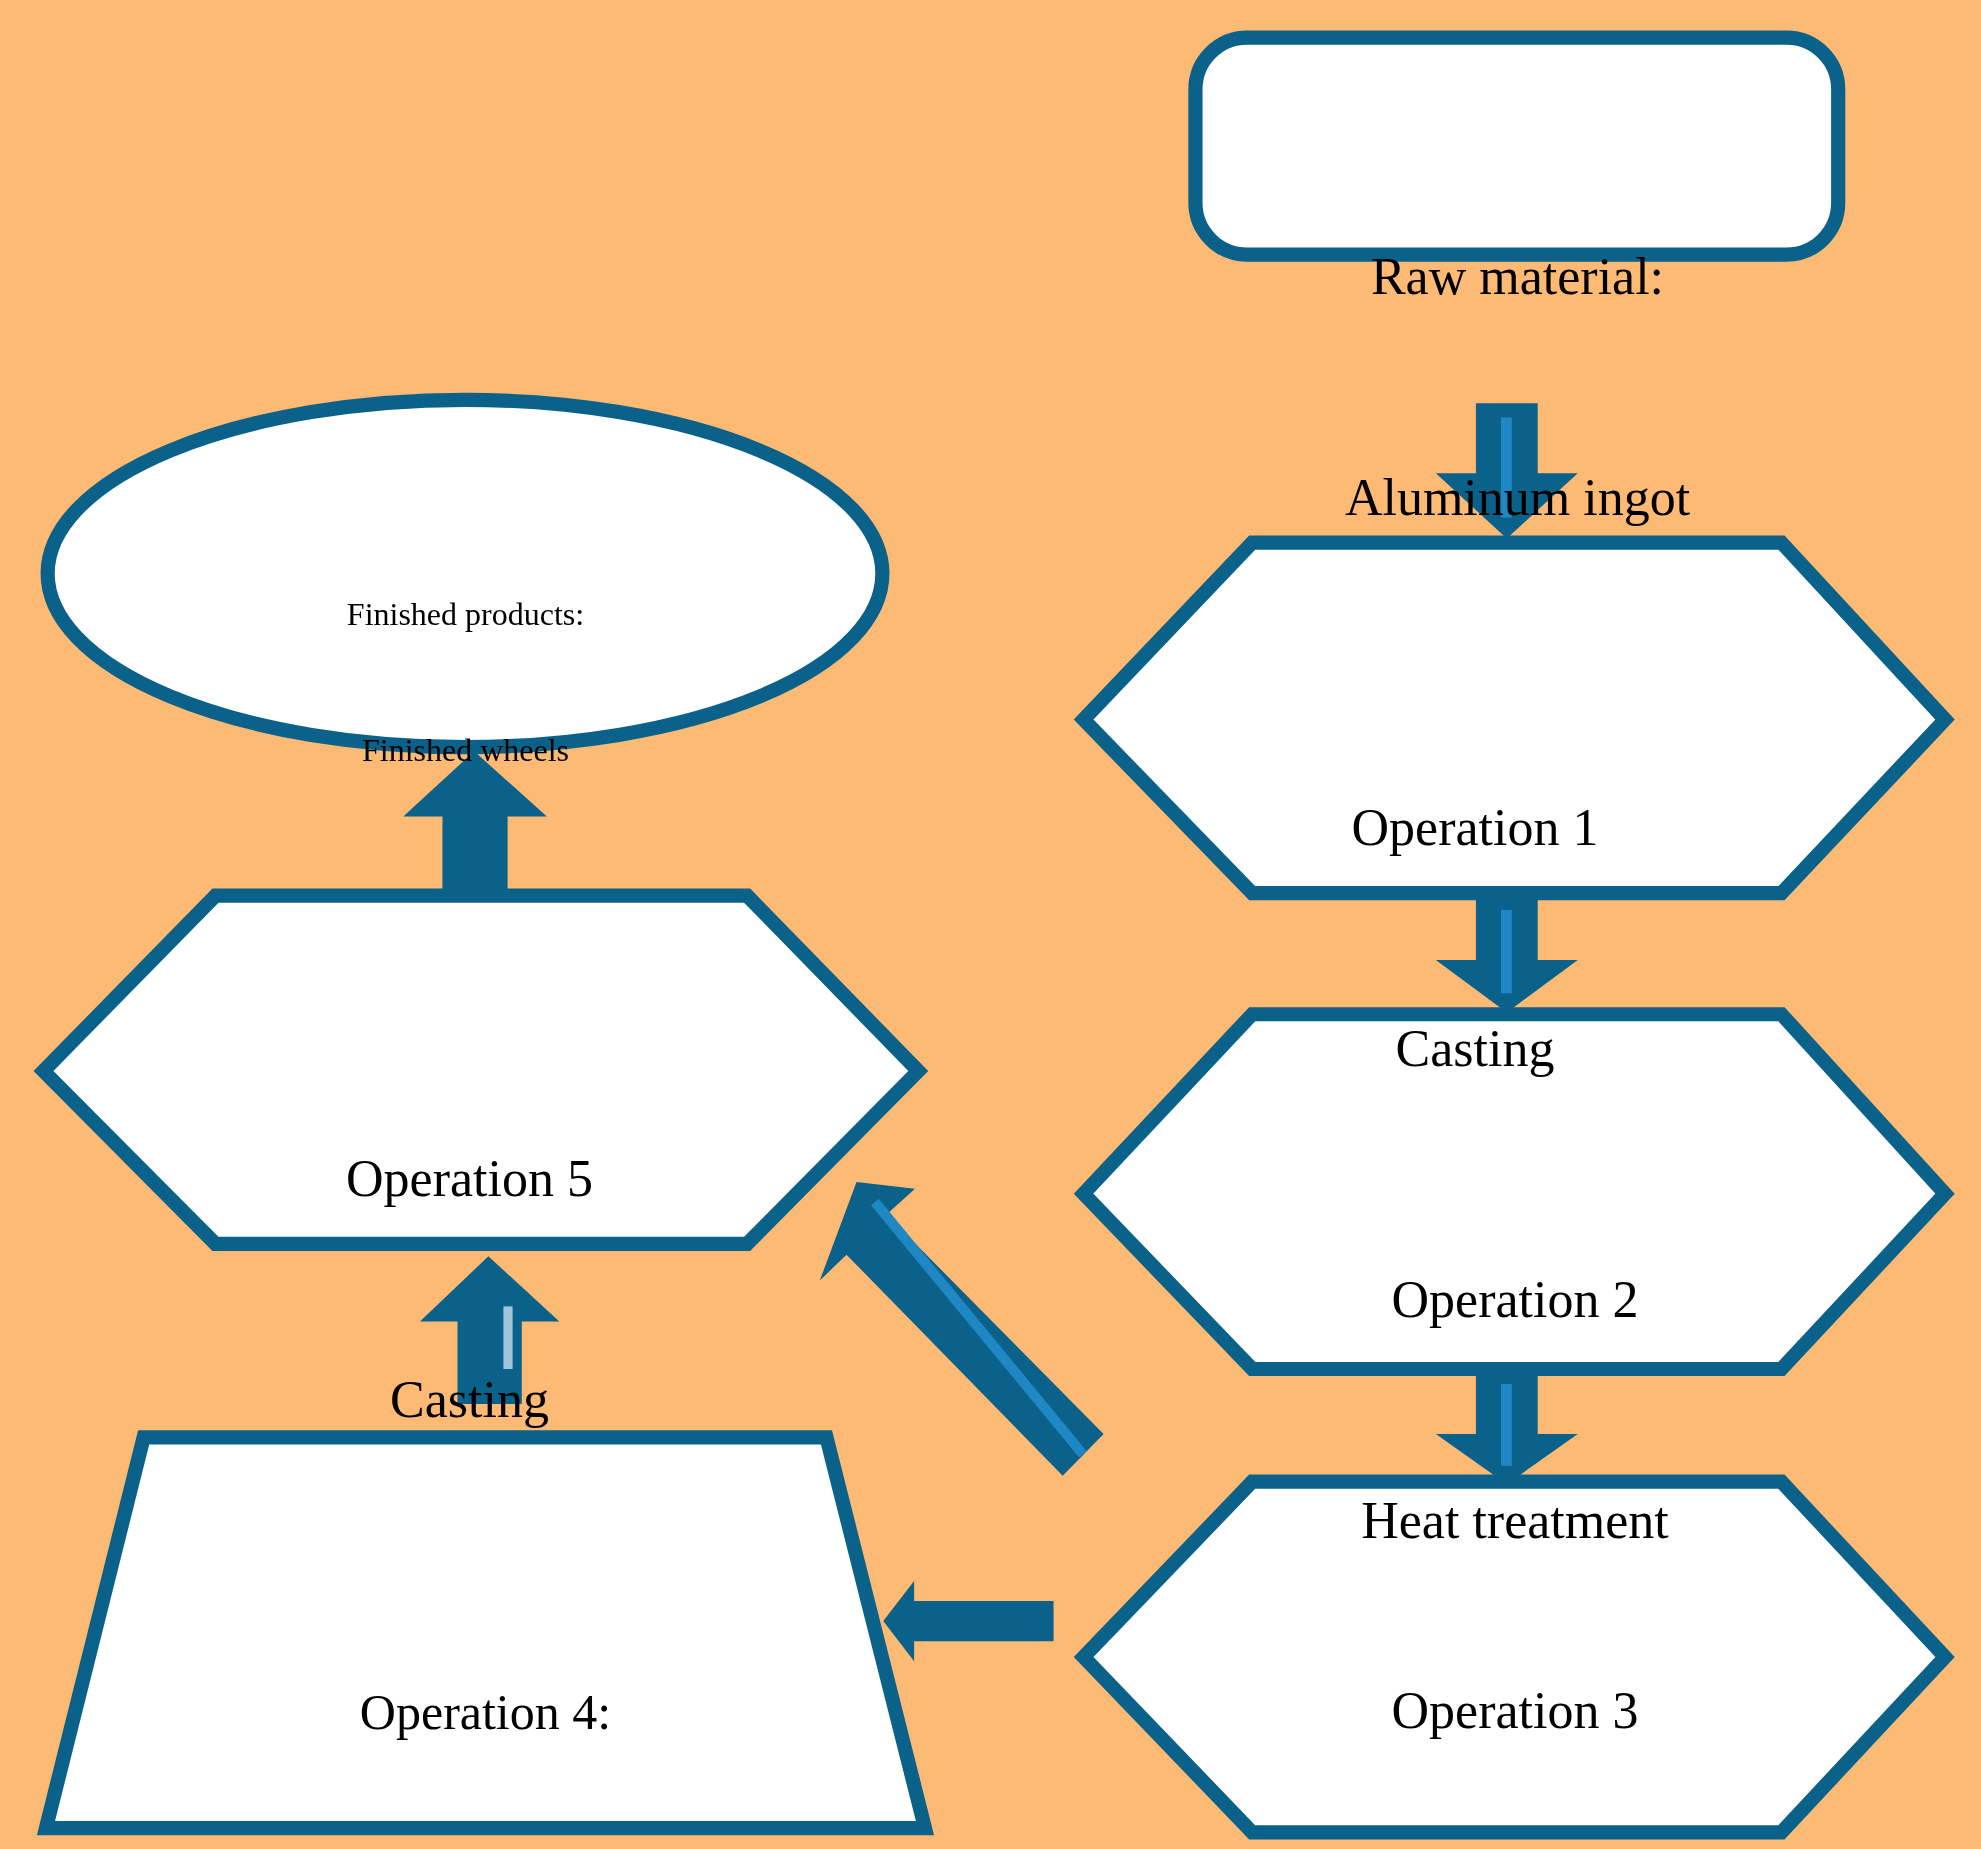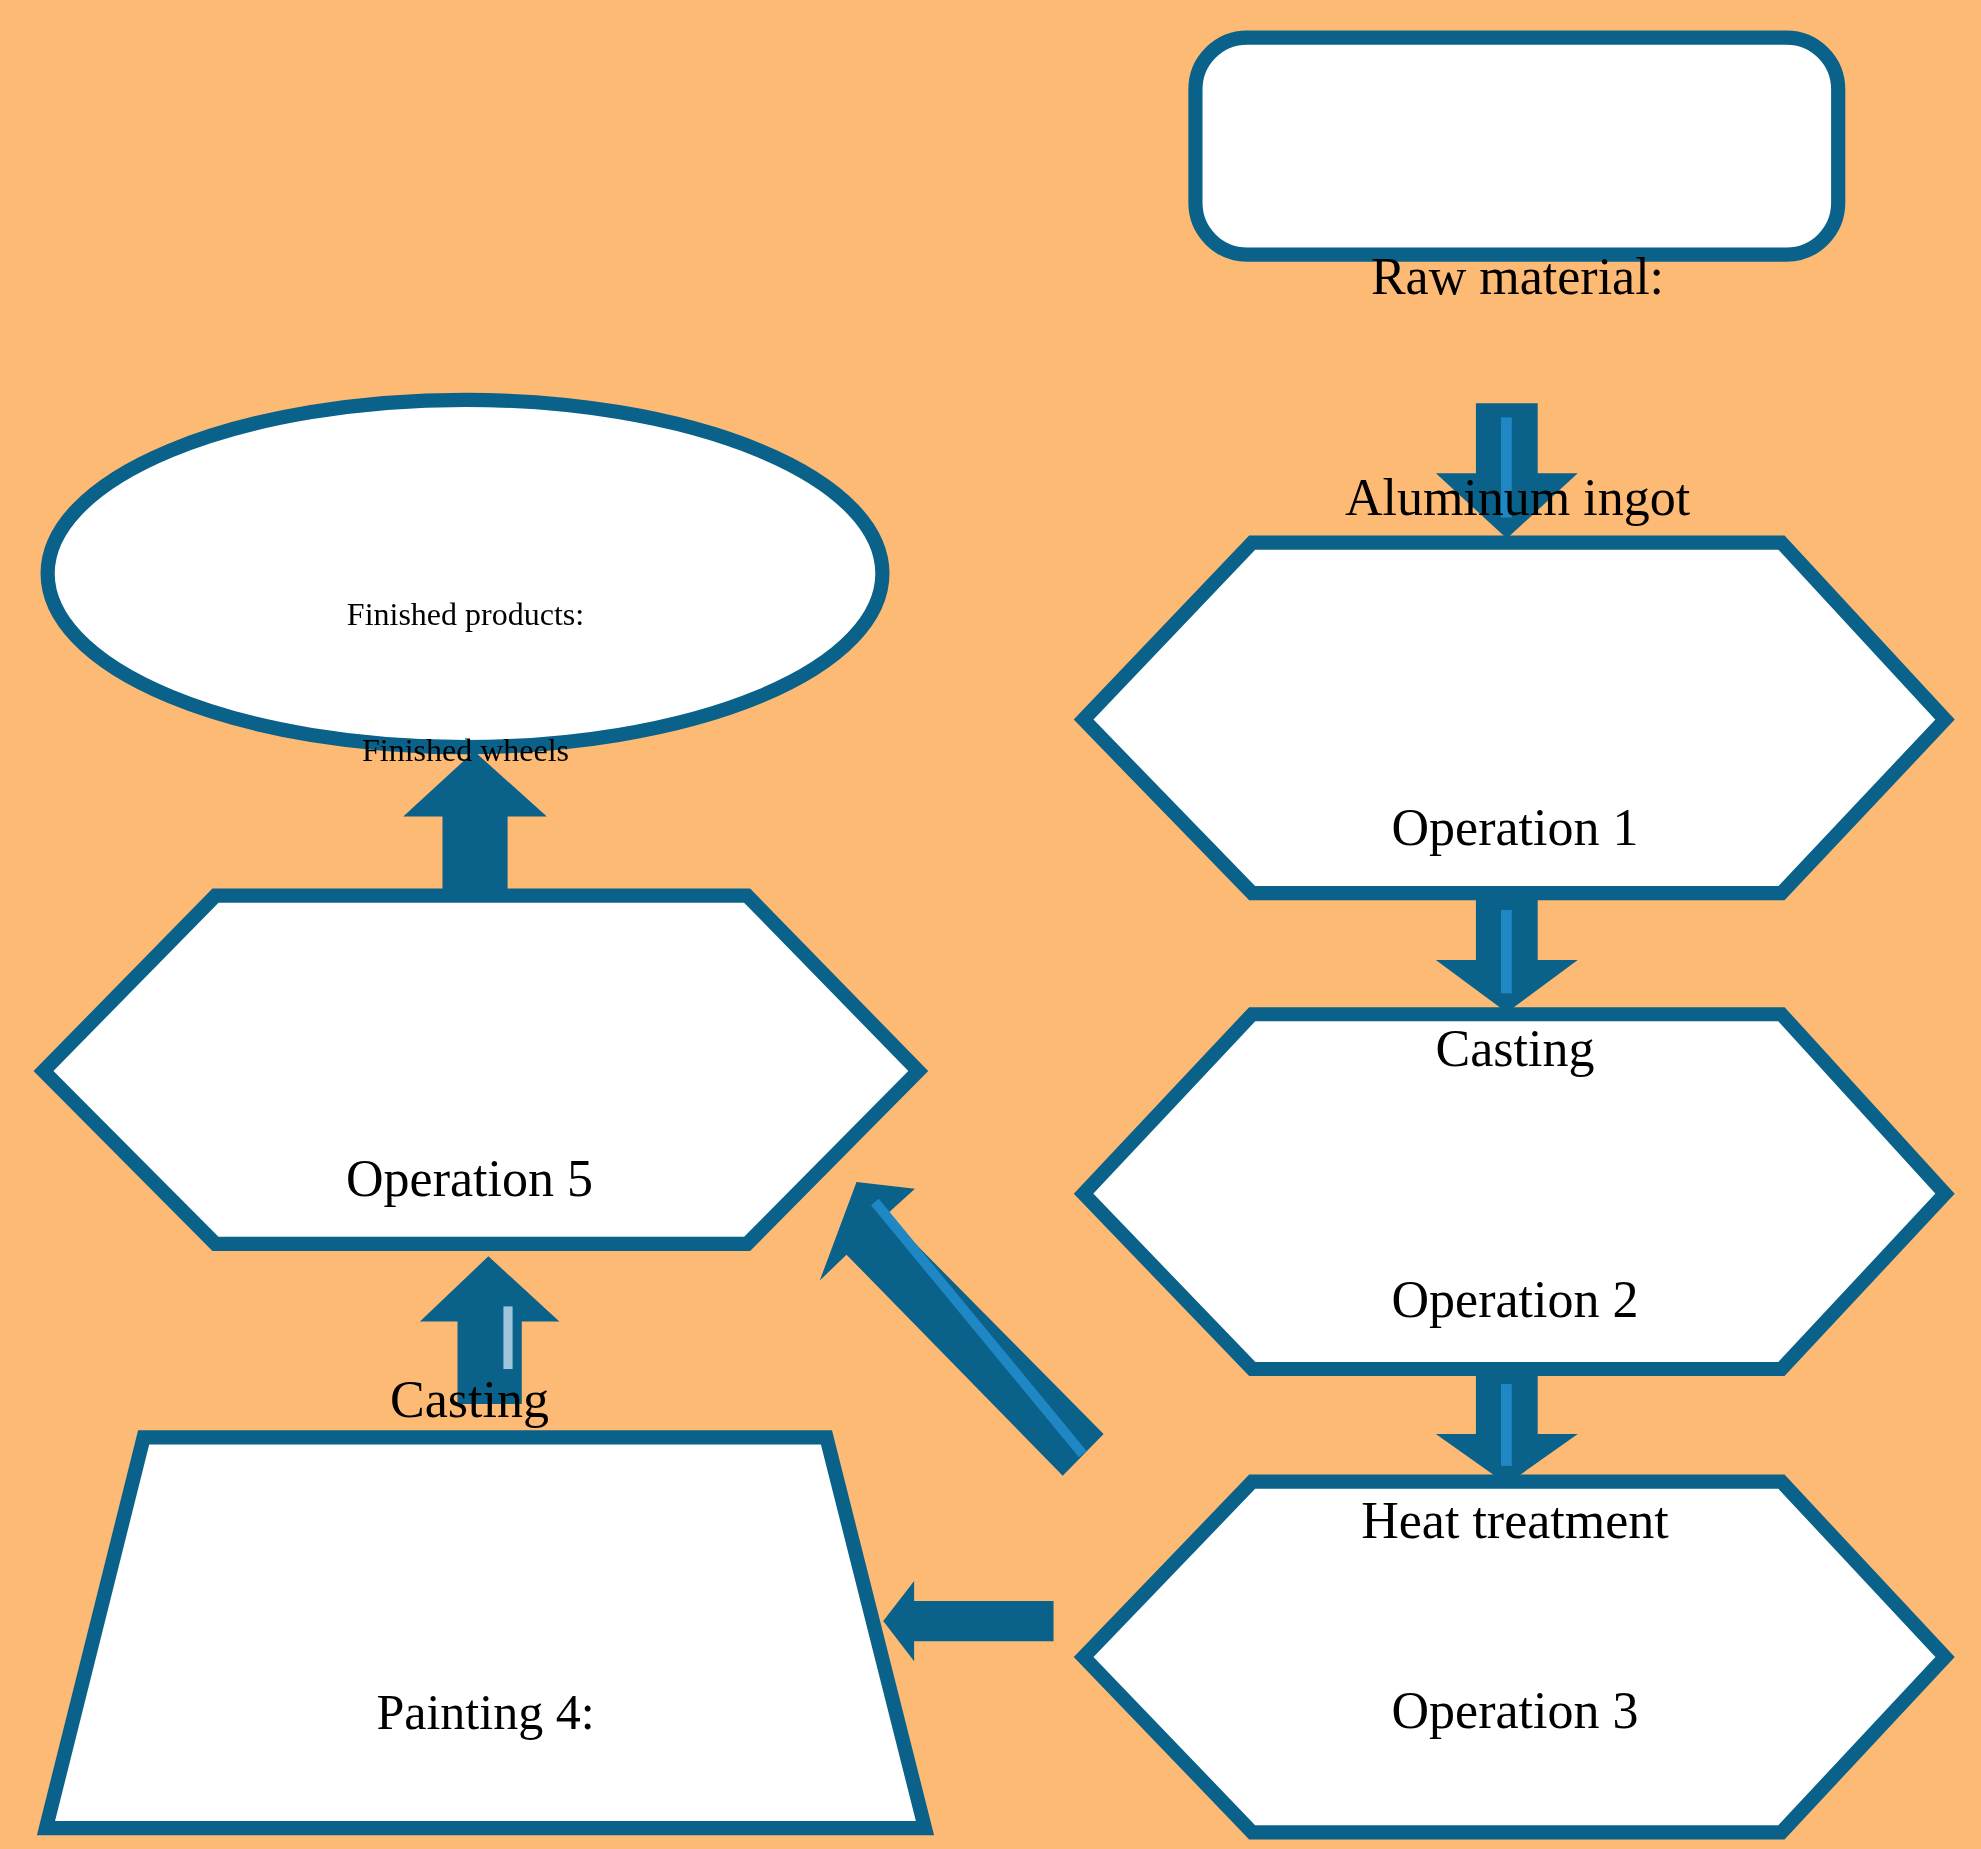--- a/index.html
+++ b/index.html
@@ -100,38 +100,38 @@
   <div class="node-label fs-raw" style="left:1196px; top:92px; width:643px;">
     <span class="lbl-line">Raw material:</span>
     <span class="lbl-line">Aluminum ingot</span>
   </div>
 
   <div class="node-label fs-oval" style="left:48px; top:501px; width:835px;">
     <span class="lbl-line">Finished products:</span>
     <span class="lbl-line">Finished wheels</span>
   </div>
 
-  <div class="node-label fs-op" style="left:1084px; top:643px; width:862px;">
+  <div class="node-label fs-op" style="left:1044px; top:643px; width:862px;">
     <span class="lbl-line">Operation 1</span>
     <span class="lbl-line">Casting</span>
   </div>
 
   <div class="node-label fs-op" style="left:1084px; top:1115px; width:862px;">
     <span class="lbl-line">Operation 2</span>
     <span class="lbl-line">Heat treatment</span>
   </div>
 
   <div class="node-label fs-op" style="left:1084px; top:1526px; width:862px;">
     <span class="lbl-line">Operation 3</span>
     
     
   </div>
 
   <div class="node-label fs-op4" style="left:46px; top:1535px; width:879px;">
-    <span class="lbl-line">Painting 4:</span>
+    <span class="lbl-line">Operation 4:</span>
     
     
   </div>
 
   <div class="node-label fs-op" style="left:32px; top:994px; width:875px;">
     <span class="lbl-line">Operation 5</span>
     <span class="lbl-line">Casting</span>
   </div>
 
 </div>

